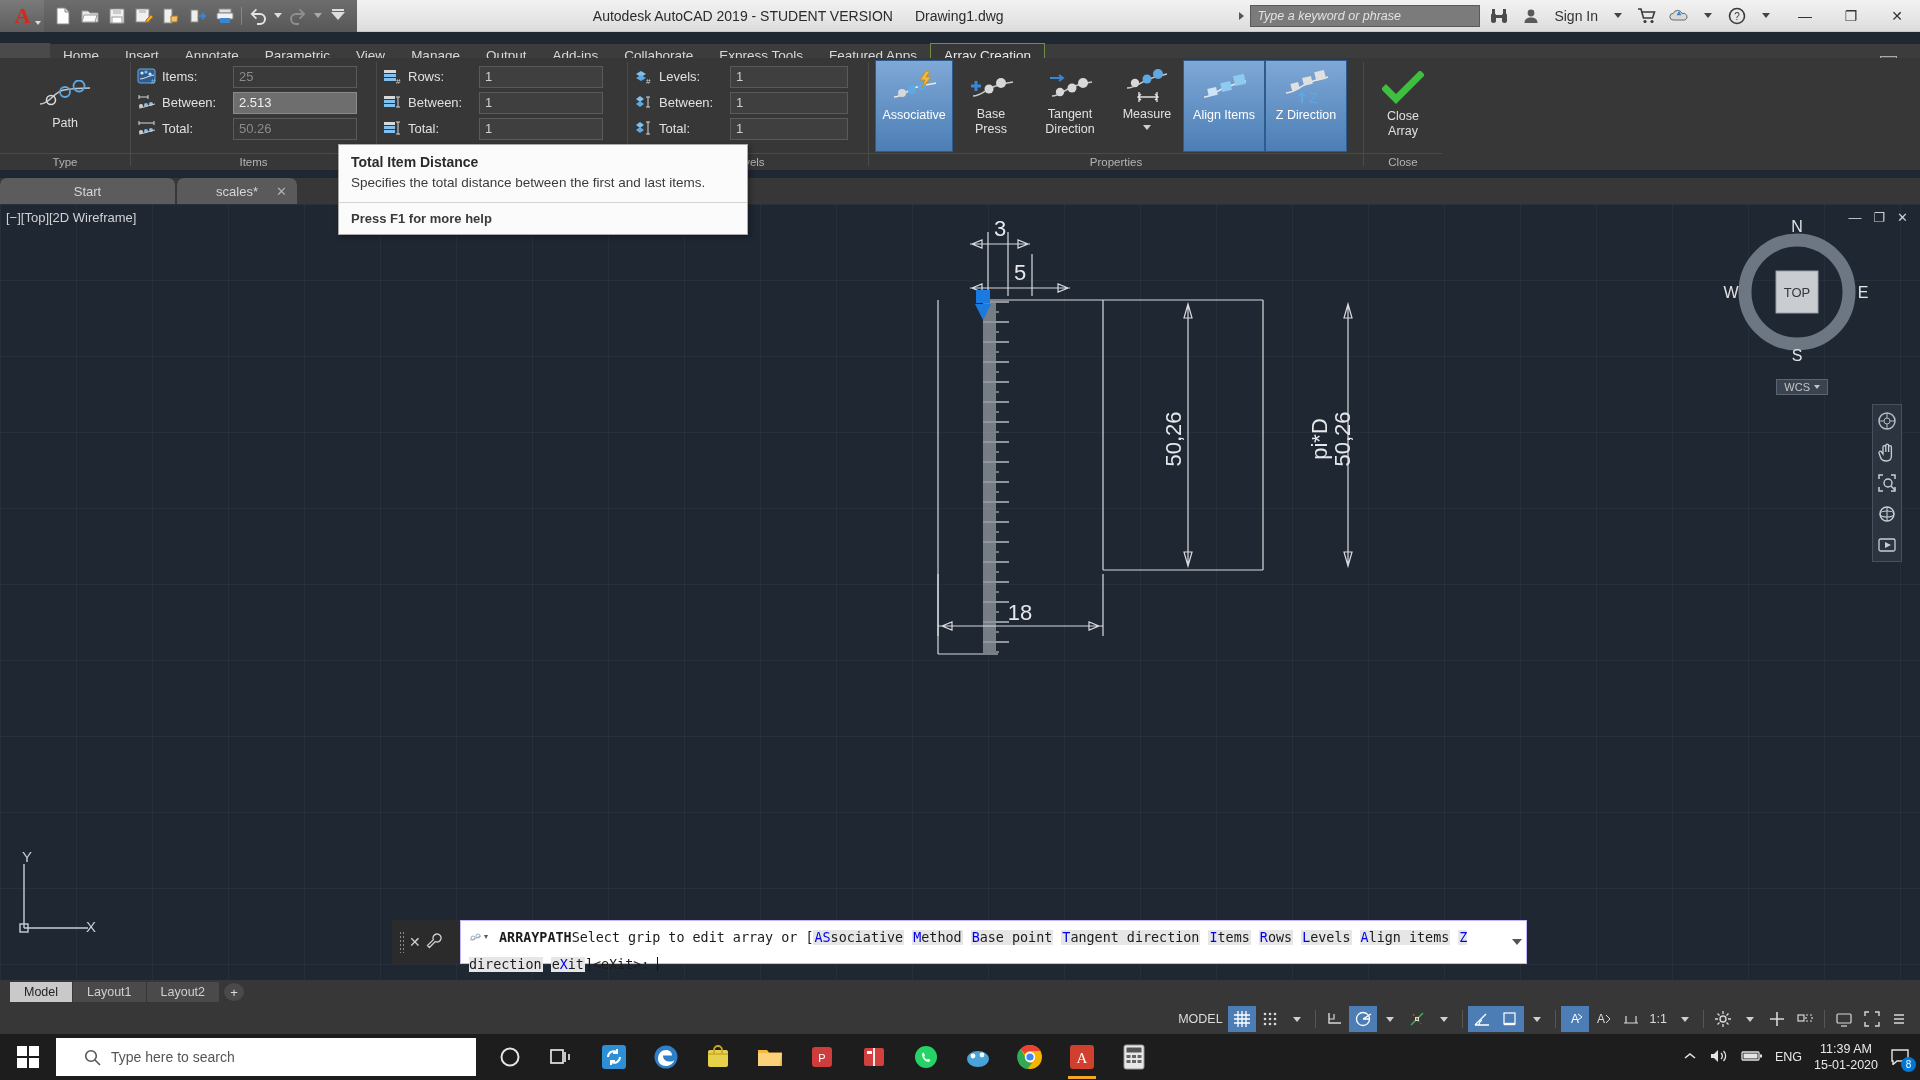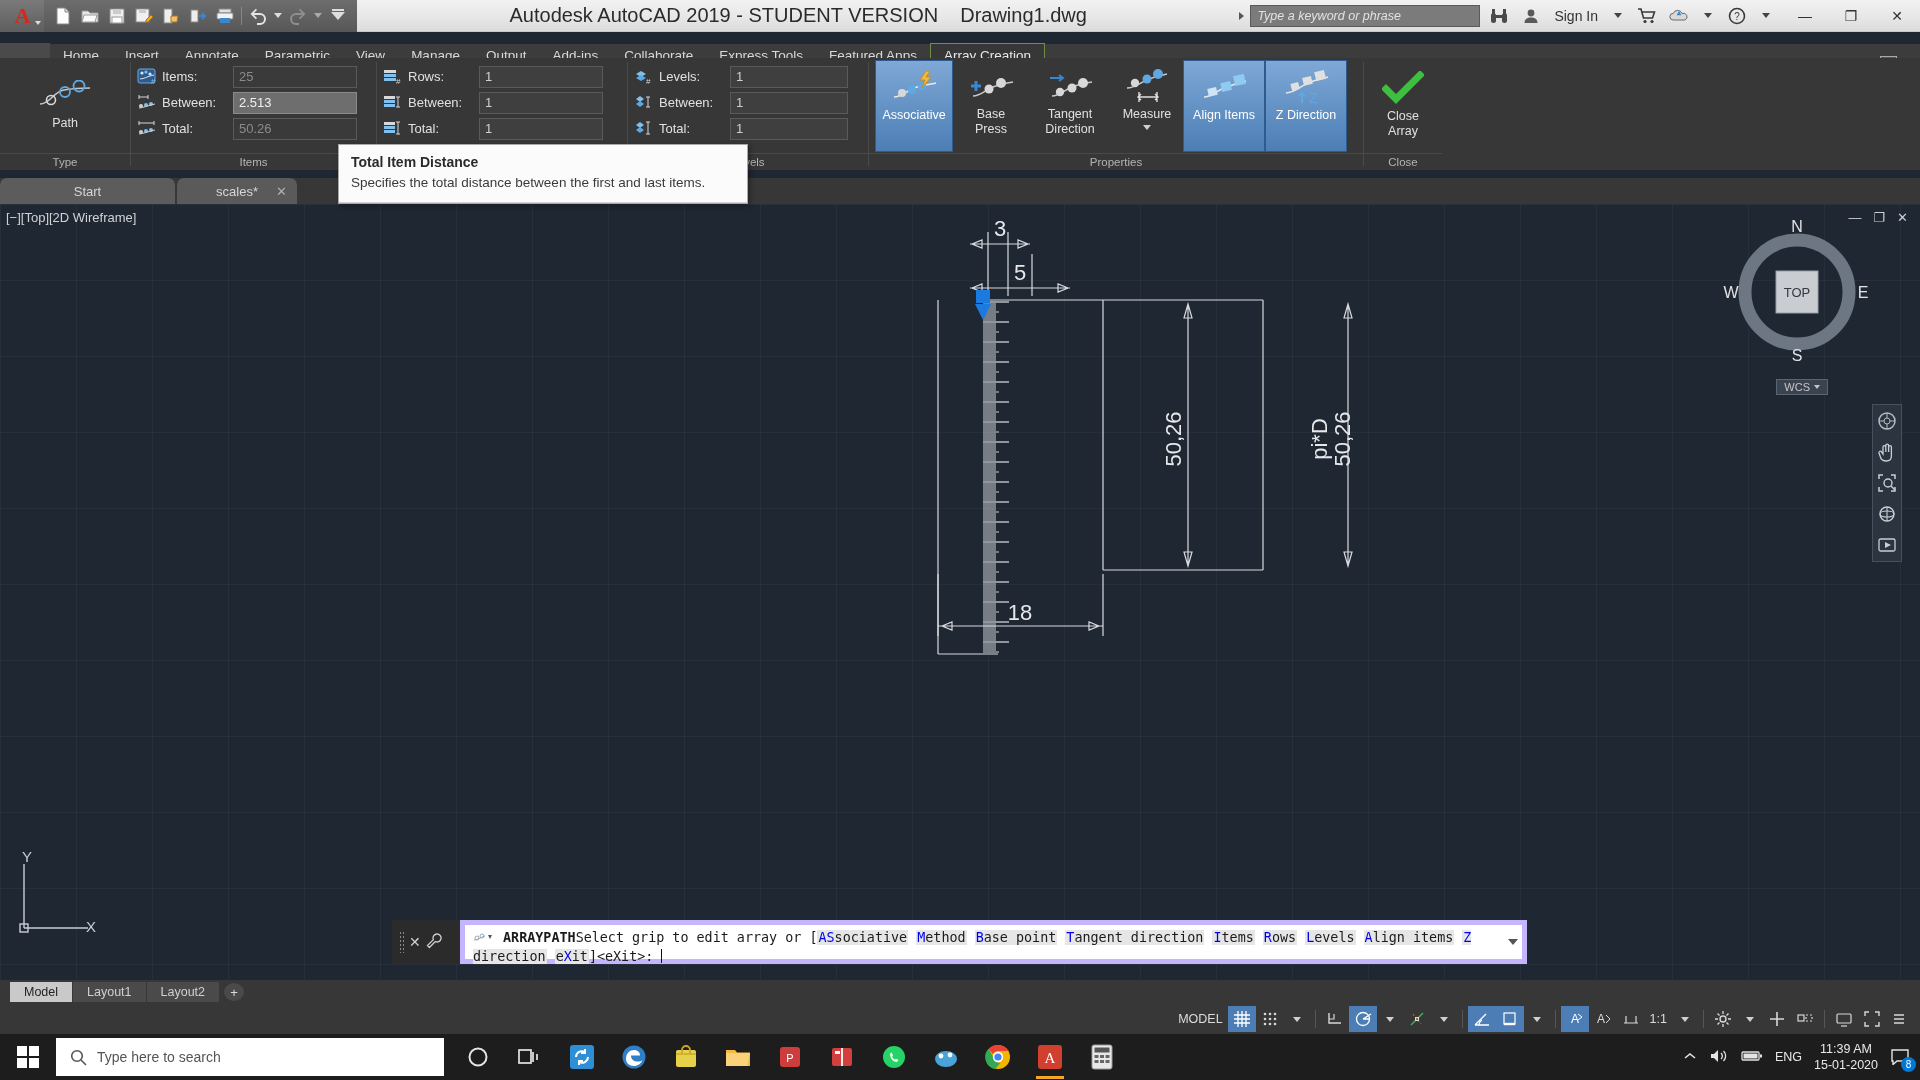--- a/index.html
+++ b/index.html
@@ -35,21 +35,21 @@
     height: 32px; display: flex; align-items: center; gap: 1px;
     background: linear-gradient(to bottom,#6d6d6d,#575757);
     padding: 0 6px;
   }
   .qat-btn {
     width: 26px; height: 26px; display:flex; align-items:center; justify-content:center;
     cursor: pointer;
   }
   .qat-sep { width: 1px; height: 18px; background: #888; margin: 0 2px; }
   .title-text {
-    flex: 1; text-align: center; color: #2b2b2b; font-size: 20px;
+    flex: 1; text-align: center; color: #2b2b2b; font-size: 14px;
     white-space: nowrap;
   }
   .title-text .tfile { margin-left: 22px; }
   .search-zone { display: flex; align-items: center; gap: 6px; padding-right: 6px; }
   .search-caret { width:0;height:0;border-top:4px solid transparent;border-bottom:4px solid transparent;border-left:5px solid #555;}
   .search-box {
     width: 230px; height: 22px; background: #7b7b7b; border: 1px solid #5a5a5a;
     color: #e2e2e2; font-style: italic; font-size: 12.5px;
     padding: 0 6px; line-height: 20px; white-space: nowrap; overflow: hidden;
   }
@@ -175,24 +175,24 @@
     display:flex; align-items:stretch; z-index: 20;
   }
   .cmd-grip {
     width: 68px; background:#2b2b2b; display:flex; align-items:center; gap:5px;
     padding-left: 7px; color:#cfcfcf;
   }
   .cmd-grip .dots { width:5px; height:22px;
     background-image: radial-gradient(#8a8a8a 40%, transparent 41%);
     background-size: 3px 4px; }
   .cmd-input {
-    flex:1; background:#ffffff; border:5px solid #c4b5fd; position:relative;
+    flex:1; background:#ffffff; border:1px solid #c4b5fd; position:relative;
     padding: 3px 22px 3px 8px;
     font-family:"DejaVu Sans Mono","Liberation Mono",monospace; font-size:13.4px;
-    line-height: 19px; color:#1b1b1b;
+    line-height: 27px; color:#1b1b1b;
   }
   .kw { background:#e6e6e6; padding: 0 1px; }
   .kw b { color:#0000ee; font-weight:normal; }
   .cmd-caret-btn { position:absolute; right:4px; top:50%; transform:translateY(-50%); width:0;height:0;
      border-left:5px solid transparent;border-right:5px solid transparent;border-top:6px solid #555;}
   .caret-bar { display:inline-block; width:1px; height:14px; background:#111; vertical-align:-2px;}
 
   
   .layouttabs {
     position:absolute; left:0; top: 980px; width: 1920px; height: 24px;
@@ -215,22 +215,22 @@
   .sb-sep { width:1px; height:18px; background:#565656; margin: 0 5px;}
   .sb-caret { width:0;height:0;border-left:4px solid transparent;border-right:4px solid transparent;border-top:5px solid #d0d0d0;}
 
   
   .taskbar {
     position:absolute; left:0; top: 1034px; width:1920px; height: 46px;
     background: #1d1d1d; display:flex; align-items:center;
   }
   .start-btn { width: 56px; height:46px; display:flex;align-items:center;justify-content:center;cursor:pointer;}
   .tb-search {
-    width: 388px; height: 38px; background:#fff; display:flex; align-items:center;
-    gap: 10px; padding: 0 14px; color:#555; font-size:14px; cursor:text;
+    width: 420px; height: 38px; background:#fff; display:flex; align-items:center;
+    gap: 10px; padding: 0 28px; color:#555; font-size:14px; cursor:text;
   }
   .tb-apps { display:flex; align-items:center; gap: 4px; margin-left: 10px;}
   .tb-app { width: 48px; height:46px; display:flex;align-items:center;justify-content:center;cursor:pointer; position:relative;}
   .tb-app.active::after { content:""; position:absolute; bottom:1px; left:10px; right:10px; height:3px; background:#f5a623;}
   .tray { margin-left:auto; display:flex; align-items:center; gap: 12px; padding-right: 10px; color:#e8e8e8; font-size:12.5px;}
   .clock { text-align:center; line-height: 16px; font-size:12.5px; cursor:pointer;}
   .notif-badge { position:relative; }
   .grid-bg { position:absolute; inset:0; pointer-events:none;
     background-image: linear-gradient(rgba(255,255,255,.035) 1px, transparent 1px),
                       linear-gradient(90deg, rgba(255,255,255,.035) 1px, transparent 1px);
@@ -641,20 +641,21 @@
       </div>
       <div class="panel-label">Close</div>
     </div>
 
   </div>
 
   <div class="tooltip">
     <div class="tt-title">Total Item Distance</div>
     <div class="tt-body">Specifies the total distance between the first and last items.</div>
     <div class="tt-div"></div>
+    <div class="tt-foot">Press F1 for more help</div>
   </div>
 
   <div class="filetabs">
     <div class="ftab start">
       <span>Start</span>
     </div>
     <div class="ftab current">
       <span>scales*</span>
       <span class="x">✕</span>
     </div>

